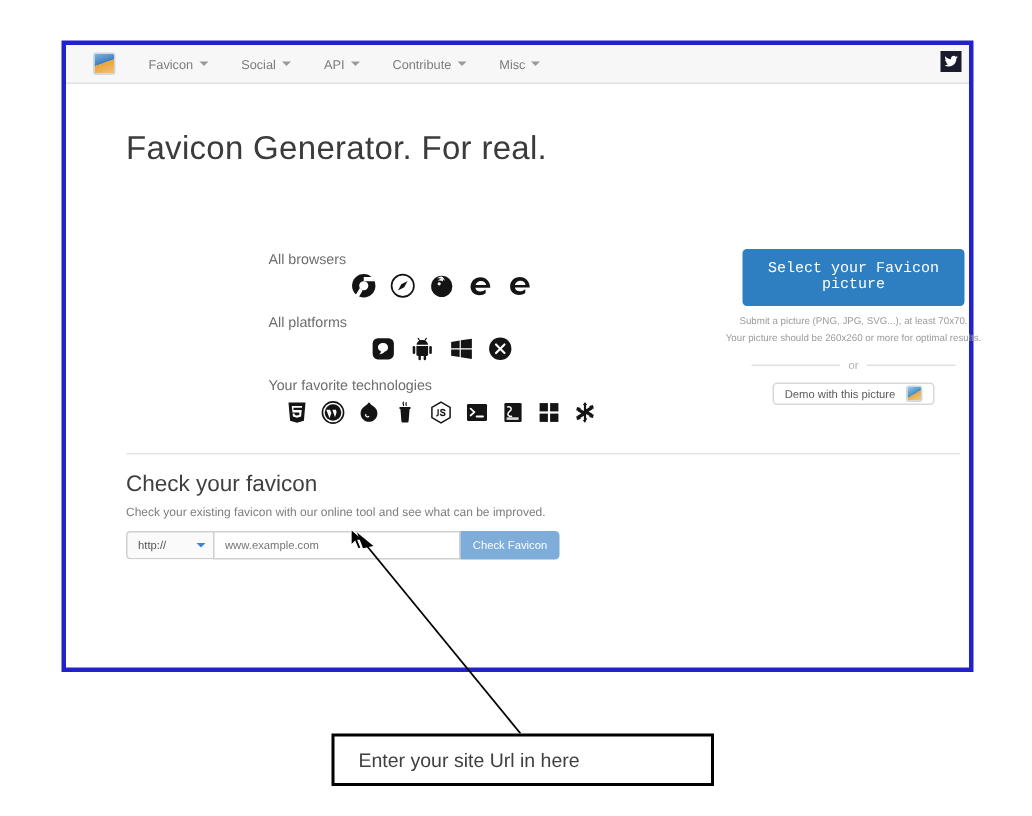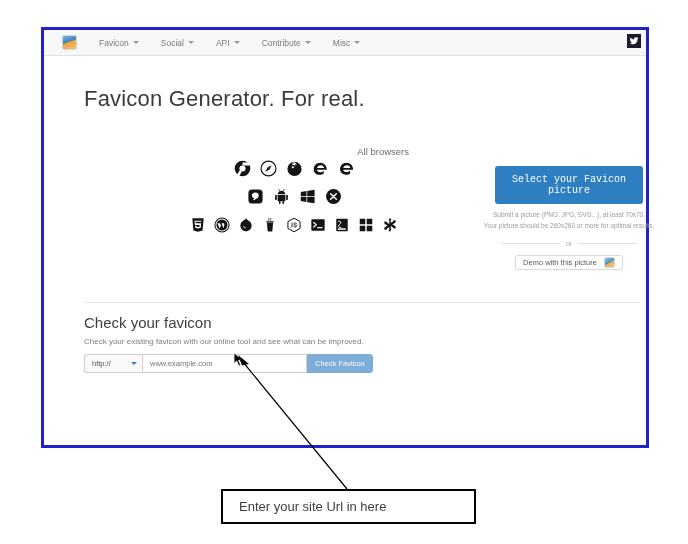--- a/index.html
+++ b/index.html
@@ -94,23 +94,23 @@
     color: #3b3b3b;
     font-weight: normal;
     letter-spacing: 0.2px;
     margin: 0;
   }
 
   
   #feature-block {
     position: absolute;
     left: 120px;
-    top: 90px;
+    top: 112px;
     width: 230px;
-    text-align: right;
+    text-align: left;
   }
   .feature-caption {
     font-size: 9.5px;
     color: #6d6d6d;
     margin: 0 0 3px 0;
   }
   .icon-row {
     display: flex;
     justify-content: center;
     align-items: center;
@@ -377,20 +377,21 @@
             </svg>
         </span>
         <span class="glyph">
           <svg width="17" height="17" viewBox="0 0 24 24">
               <path d="M21.4 13.6c0-5.5-4-9.8-9.2-9.8-5.5 0-9.3 4-9.3 9 0 4.6 3.4 8 8.4 8 2.4 0 4.4-.8 5.9-1.9v-3.6c-1.4 1.2-3.2 1.9-5.1 1.9-2.6 0-4.4-1.4-4.7-3.6z" fill="#141414"></path>
               <path d="M7.4 11.2h10c-.2-2.3-2.1-3.9-4.8-3.9-2.6 0-4.7 1.6-5.2 3.9z" fill="#ffffff"></path>
             </svg>
         </span>
       </div>
 
+      <p class="feature-caption">All platforms</p>
       <div class="icon-row">
         <span class="glyph">
           <svg width="17" height="17" viewBox="0 0 24 24">
               <rect x="2" y="2" width="20" height="20" rx="5" fill="#141414"></rect>
               <path d="M12 6.5c-3 0-5 1.8-5 4.2 0 1.8 1.2 3.2 3 3.8-.3 1.1-.9 2-1.7 2.6 2.2-.2 3.9-1 5-2.3 1.9-.5 3.2-1.9 3.2-3.9C16.5 8.3 14.7 6.5 12 6.5z" fill="#ffffff"></path>
             </svg>
         </span>
         <span class="glyph">
           <svg width="17" height="17" viewBox="0 0 24 24" fill="#141414">
               <path d="M6.5 9.5h11v8a1.3 1.3 0 01-1.3 1.3H7.8A1.3 1.3 0 016.5 17.5z"></path>
@@ -411,20 +412,21 @@
             </svg>
         </span>
         <span class="glyph">
           <svg width="17" height="17" viewBox="0 0 24 24">
               <circle cx="12" cy="12" r="10.5" fill="#141414"></circle>
               <path d="M8 8l8 8M16 8l-8 8" stroke="#ffffff" stroke-width="2" stroke-linecap="round"></path>
             </svg>
         </span>
       </div>
 
+      <p class="feature-caption">Your favorite technologies</p>
       <div class="icon-row tight">
         <span class="glyph">
           <svg width="16" height="16" viewBox="0 0 24 24">
               <path d="M3.5 2h17l-1.6 18.2L12 22.3l-6.9-2.1z" fill="#141414"></path>
               <path d="M16.9 7.2H8.4l.2 2.2h8.1l-.6 6.6-4.1 1.2-4.1-1.2-.3-3h2.1l.1 1.5 2.2.6 2.2-.6.2-2.4H7.4l-.6-6.6h10.3z" fill="#ffffff"></path>
             </svg>
         </span>
         <span class="glyph">
           <svg width="16" height="16" viewBox="0 0 24 24">
               <circle cx="12" cy="12" r="10.6" fill="none" stroke="#141414" stroke-width="1.6"></circle>

